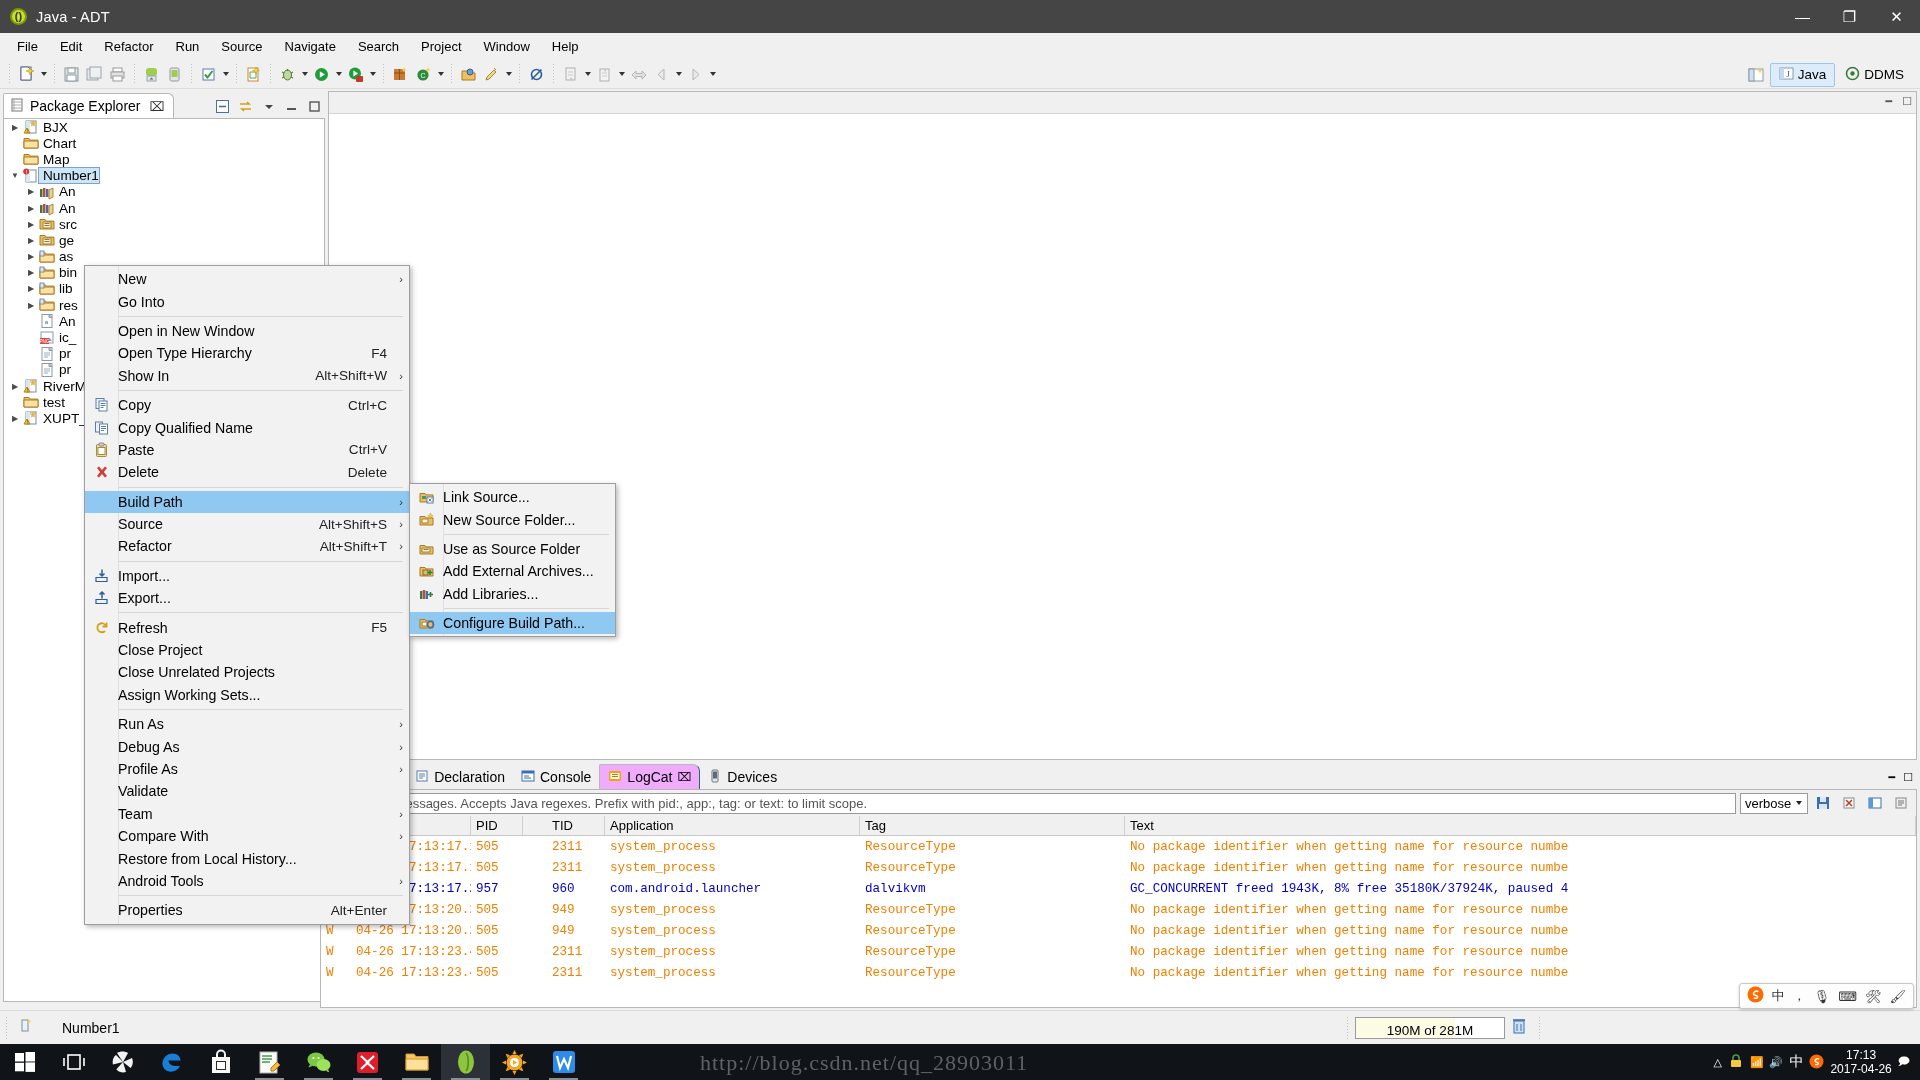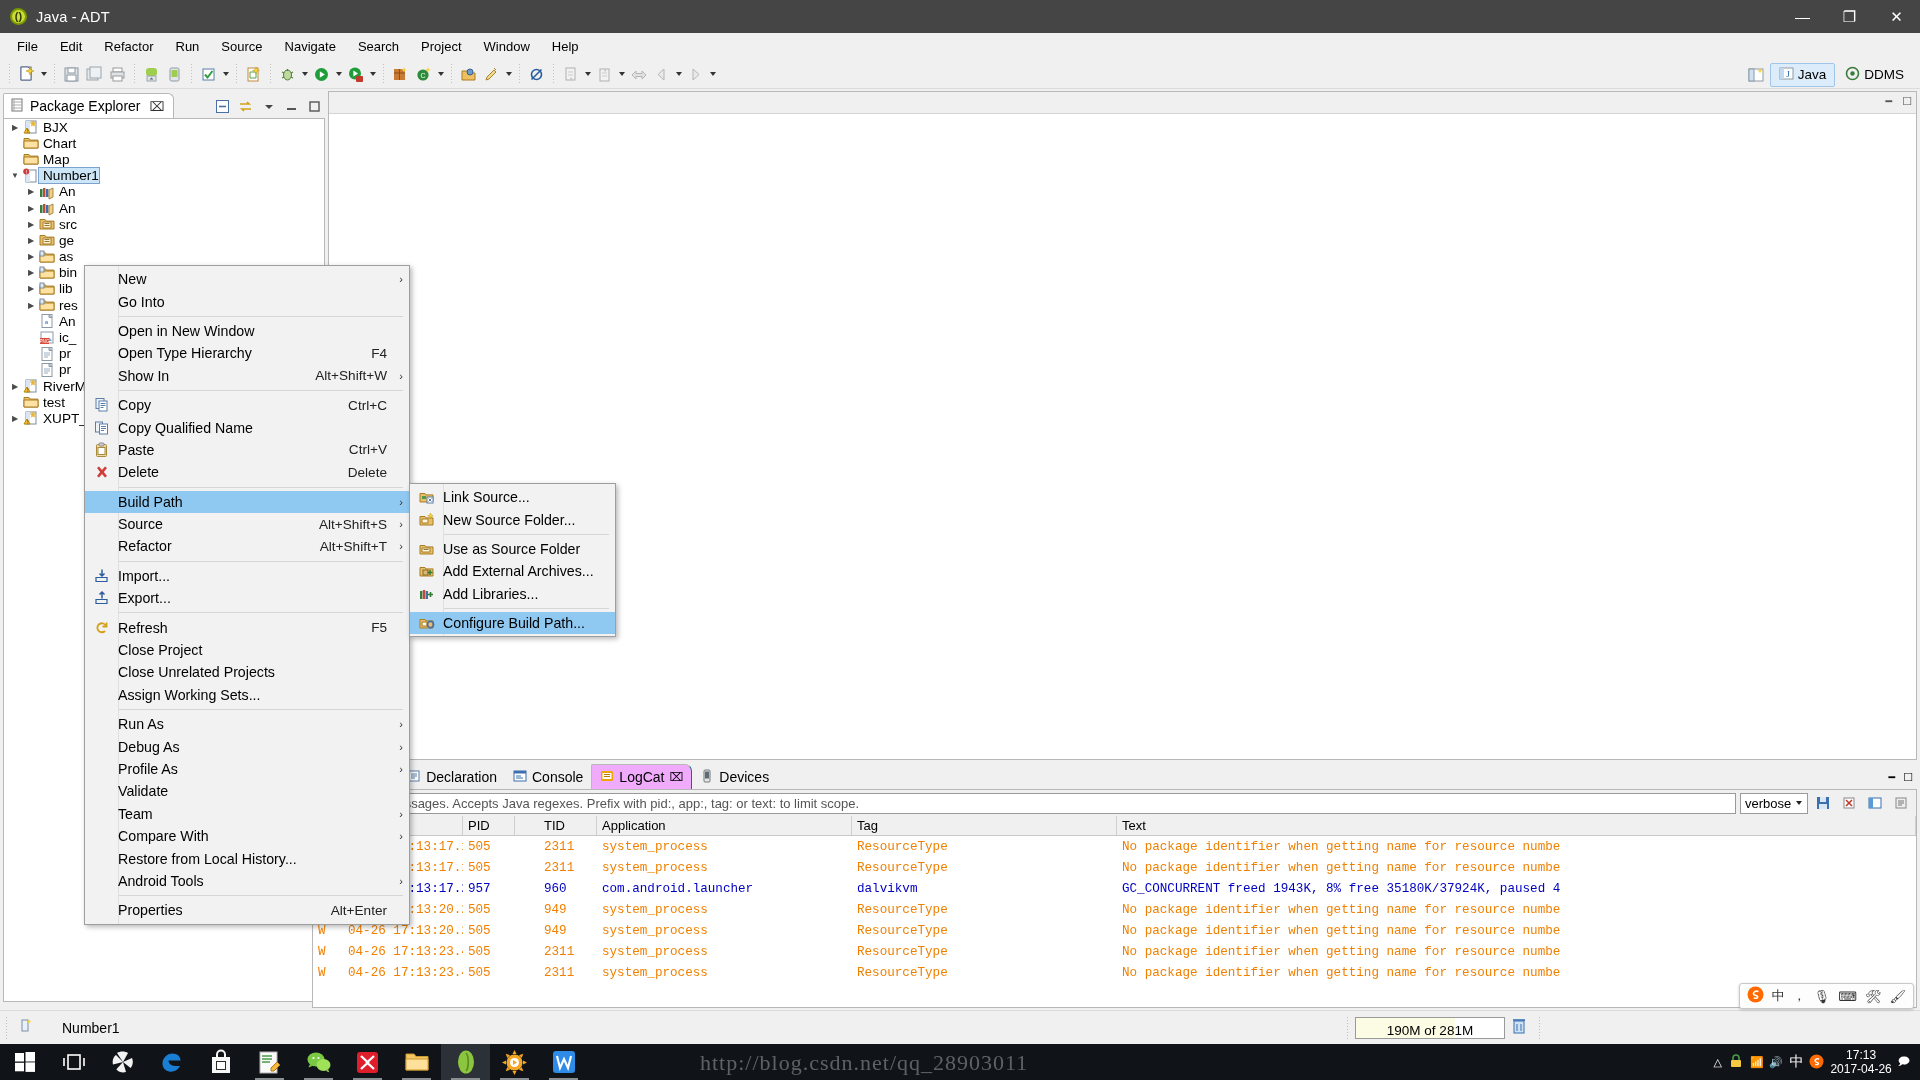--- a/index.html
+++ b/index.html
@@ -88,21 +88,21 @@
   .trow.sel .tlabel { background:#cde6f7; outline:1px solid #7da2ce; }
 
   
   #editorarea { position:absolute; left:328px; top:2px; right:3px; bottom:250px;
       background:#fff; border:1px solid #b8b8b8; }
   #editorarea .ed-tabrow { height:22px; background:#f0f0f0; border-bottom:1px solid #d4d4d4;
       position:relative; }
   .ed-mini { position:absolute; right:4px; top:3px; display:flex; gap:10px; font-size:11px; color:#555; }
 
   
-  #bottomstack { position:absolute; left:312px; right:3px; bottom:2px; height:246px; }
+  #bottomstack { position:absolute; left:320px; right:3px; bottom:2px; height:246px; }
   #bottomtabs { height:27px; display:flex; align-items:flex-end; position:relative; }
   .btab { display:flex; align-items:center; gap:5px; height:24px; padding:0 8px; font-size:14px;
       color:#000; background:transparent; }
   .btab.active { background:#f0abfc; border-top:1px solid #b8b8b8; border-left:1px solid #b8b8b8;
       border-right:1px solid #0f766e; border-radius:2px 7px 0 0; height:25px;}
   .btab .closex { font-size:12px; }
   .bt-min { position:absolute; right:4px; bottom:5px; display:flex; gap:8px; }
 
   #logcat { position:absolute; left:0; right:0; top:27px; bottom:0; background:#fff;
       border:1px solid #b8b8b8; }

